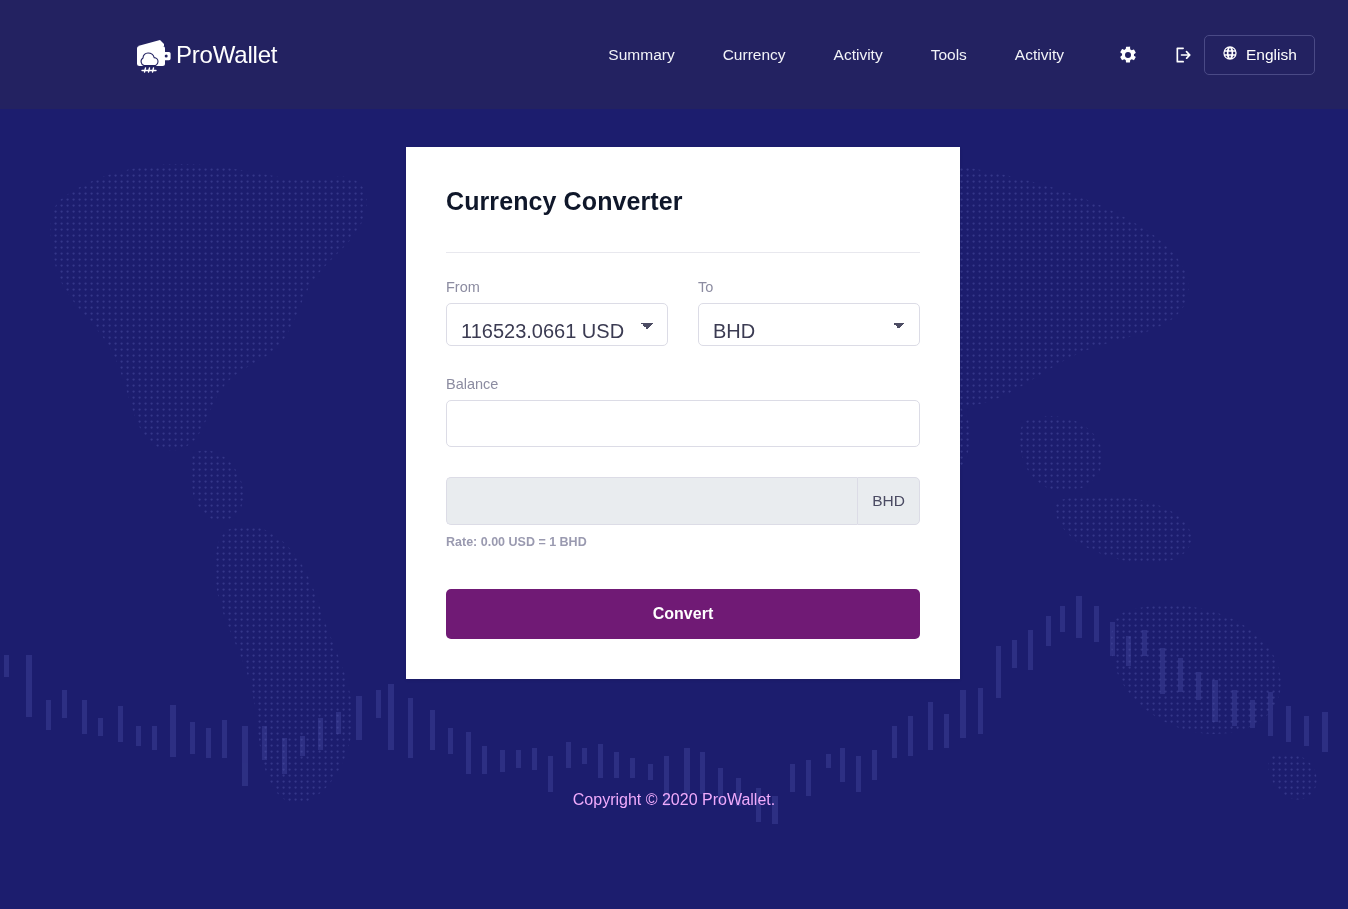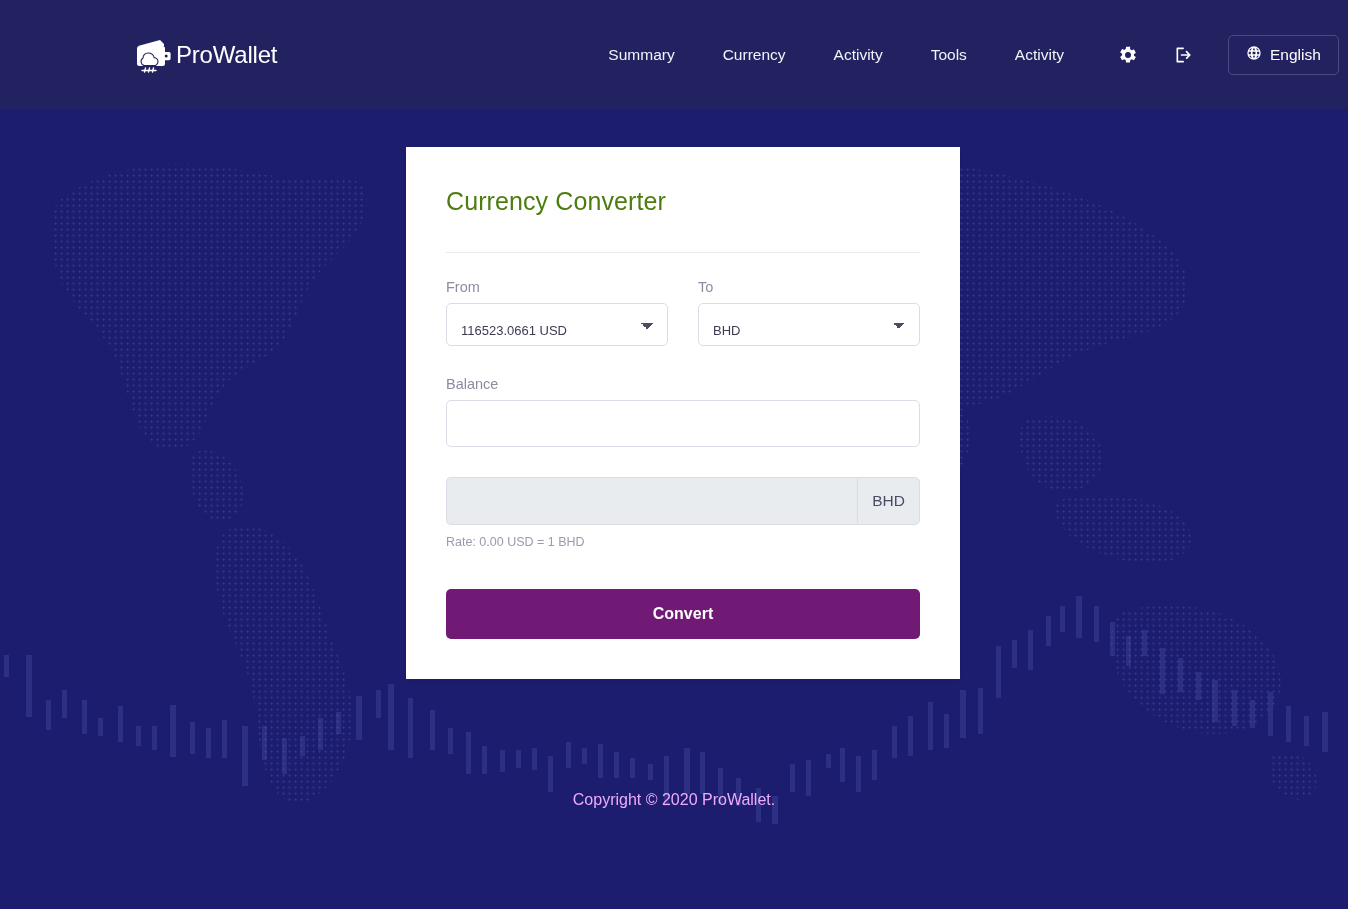--- a/index.html
+++ b/index.html
@@ -80,21 +80,20 @@
     height: 38px;
     background: none;
     border: none;
     cursor: pointer;
   }
   .nav-icon-btn svg { display: block; }
   #gear-btn { margin-left: 20px; }
   #logout-btn { margin-left: 16px; }
 
   .lang-btn {
-    margin-left: 24px;
     display: inline-flex;
     align-items: center;
     gap: 8px;
     border: 1px solid #4a4a86;
     border-radius: 5px;
     padding: 9px 17px;
     color: #ffffff;
     font-size: 15.5px;
     background: transparent;
     cursor: pointer;
@@ -112,22 +111,22 @@
     left: 406px;
     top: 38px;
     width: 554px;
     background: #ffffff;
     padding: 40px;
     box-shadow: 0 1px 3px rgba(0,0,0,0.10);
   }
 
   .card-title {
     font-size: 25px;
-    color: #4d7c0f;
-    font-weight: 400;
+    color: #0f172a;
+    font-weight: 700;
     letter-spacing: 0.1px;
     margin-bottom: 36px;
   }
   .card-rule {
     border: 0;
     border-top: 1px solid #e8e8ee;
     margin: 0 0 26px 0;
   }
 
   .field-label {
@@ -145,21 +144,21 @@
     margin-top: 8px;
   }
   .col { flex: 1; min-width: 0; }
 
   select.form-select {
     width: 100%;
     height: 43px;
     border: 1px solid #dcdce6;
     border-radius: 5px;
     padding: 12px 32px 0 14px;
-    font-size: 13px;
+    font-size: 20px;
     color: #3b3b52;
     background-color: #ffffff;
     background-image:
       linear-gradient(45deg, transparent 50%, #4c4c63 50%),
       linear-gradient(135deg, #4c4c63 50%, transparent 50%);
     background-position:
       calc(100% - 20px) 19px,
       calc(100% - 14px) 19px;
     background-size: 6px 6px, 6px 6px;
     background-repeat: no-repeat;
@@ -209,20 +208,21 @@
     border-radius: 0 5px 5px 0;
     background: #e9ecef;
     font-size: 15.5px;
     color: #4b4b63;
   }
 
   .rate-note {
     margin-top: 10px;
     font-size: 12.5px;
     color: #9a9ab0;
+    font-weight: bold;
   }
 
   .convert-btn {
     margin-top: 40px;
     width: 100%;
     height: 50px;
     background: #701a75;
     border: none;
     border-radius: 5px;
     color: #ffffff;

